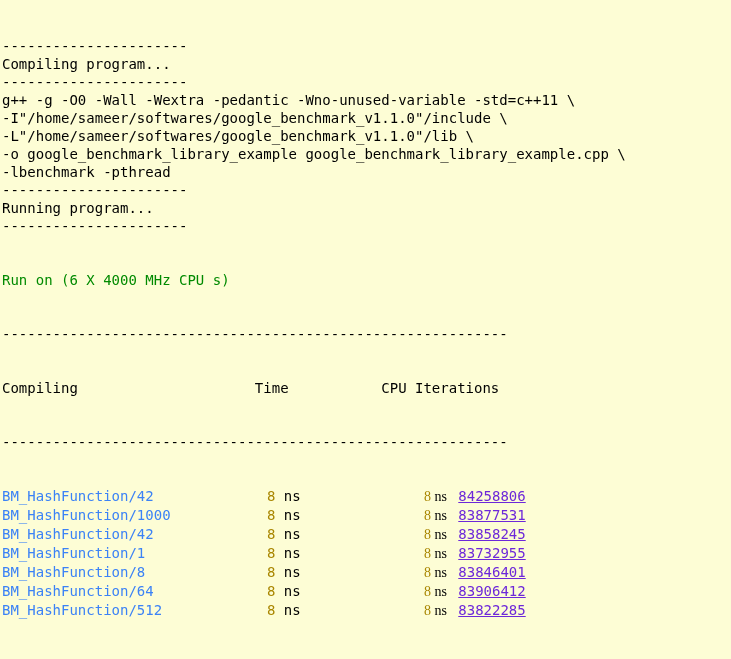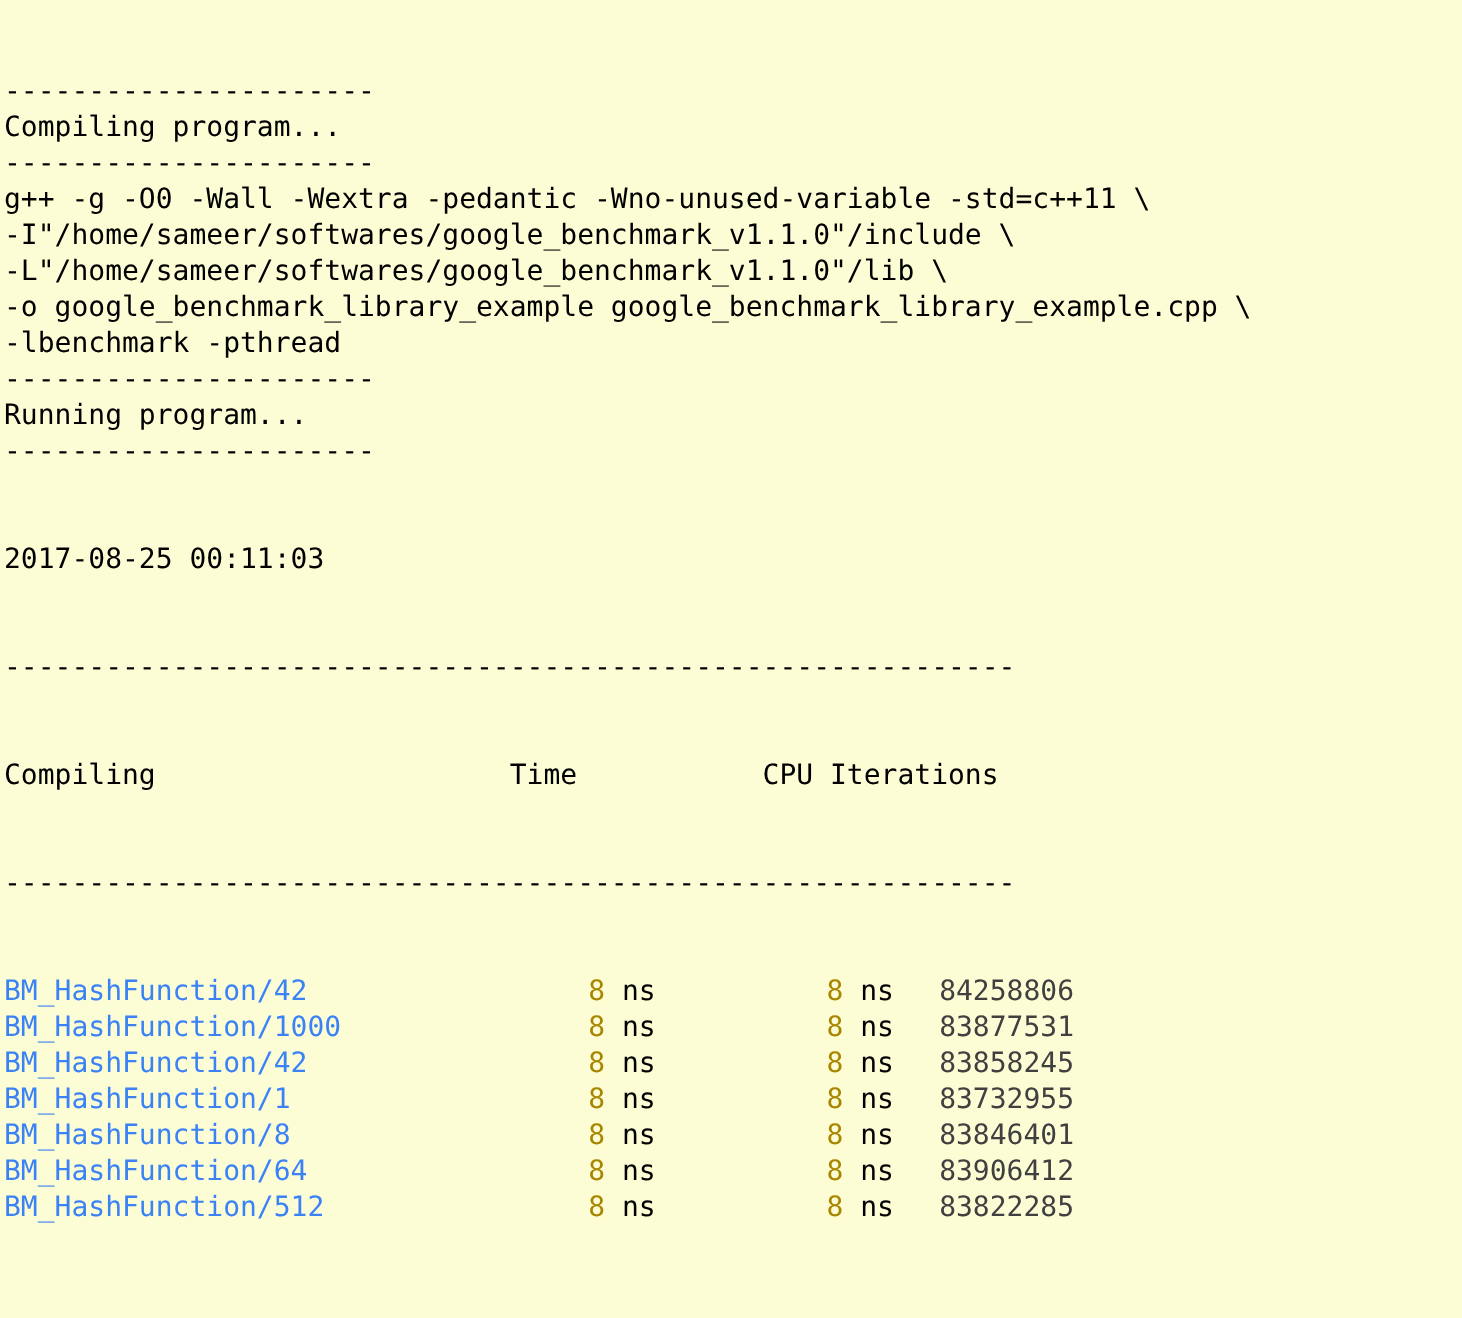--- a/index.html
+++ b/index.html
@@ -12,30 +12,30 @@
     color:#000;
     white-space:pre;
     overflow:hidden;
     box-sizing:border-box;
     padding:1px 2px 0 2px;
   }
   .row{min-height:18px;}
   .green{color:#008a00;}
   
   .bm-name{color:#3b82f6;display:inline-block;width:265px;}
-  .bm-time{display:inline-block;width:88px;text-align:center;}
+  .bm-time{display:inline-block;width:88px;text-align:left;}
   .bm-num{color:#a98600;}
-  .bm-cpu{display:inline-block;width:92px;text-align:right;}
-  .bm-iter{color:#404040;display:inline-block;width:90px;text-align:right;}
+  .bm-cpu{display:inline-block;width:92px;text-align:right;font-family:Liberation Serif, serif;}
+  .bm-iter{color:#6d28d9;display:inline-block;width:90px;text-align:center;text-decoration:underline;}
 </style>
 </head>
 <body>
 
 <div class="terminal">
   <div id="hdr"><div class="row">----------------------</div><div class="row">Compiling program...</div><div class="row">----------------------</div><div class="row">g++ -g -O0 -Wall -Wextra -pedantic -Wno-unused-variable -std=c++11 \</div><div class="row">-I"/home/sameer/softwares/google_benchmark_v1.1.0"/include \</div><div class="row">-L"/home/sameer/softwares/google_benchmark_v1.1.0"/lib \</div><div class="row">-o google_benchmark_library_example google_benchmark_library_example.cpp \</div><div class="row">-lbenchmark -pthread</div><div class="row">----------------------</div><div class="row">Running program...</div><div class="row">----------------------</div></div>
-  <div class="row">2017-08-25 00:11:03</div>
+  <div class="row green">Run on (6 X 4000 MHz CPU s)</div>
   <div class="row">------------------------------------------------------------</div>
   <div class="row">Compiling                     Time           CPU Iterations</div>
   <div class="row">------------------------------------------------------------</div>
   <div id="rows"><div class="row"><span class="bm-name">BM_HashFunction/42</span><span class="bm-time"><span class="bm-num">8</span> ns</span><span class="bm-cpu"><span class="bm-num">8</span> ns</span><span class="bm-iter">84258806</span></div><div class="row"><span class="bm-name">BM_HashFunction/1000</span><span class="bm-time"><span class="bm-num">8</span> ns</span><span class="bm-cpu"><span class="bm-num">8</span> ns</span><span class="bm-iter">83877531</span></div><div class="row"><span class="bm-name">BM_HashFunction/42</span><span class="bm-time"><span class="bm-num">8</span> ns</span><span class="bm-cpu"><span class="bm-num">8</span> ns</span><span class="bm-iter">83858245</span></div><div class="row"><span class="bm-name">BM_HashFunction/1</span><span class="bm-time"><span class="bm-num">8</span> ns</span><span class="bm-cpu"><span class="bm-num">8</span> ns</span><span class="bm-iter">83732955</span></div><div class="row"><span class="bm-name">BM_HashFunction/8</span><span class="bm-time"><span class="bm-num">8</span> ns</span><span class="bm-cpu"><span class="bm-num">8</span> ns</span><span class="bm-iter">83846401</span></div><div class="row"><span class="bm-name">BM_HashFunction/64</span><span class="bm-time"><span class="bm-num">8</span> ns</span><span class="bm-cpu"><span class="bm-num">8</span> ns</span><span class="bm-iter">83906412</span></div><div class="row"><span class="bm-name">BM_HashFunction/512</span><span class="bm-time"><span class="bm-num">8</span> ns</span><span class="bm-cpu"><span class="bm-num">8</span> ns</span><span class="bm-iter">83822285</span></div></div>
   
   
 </div>
 
 </body></html>

